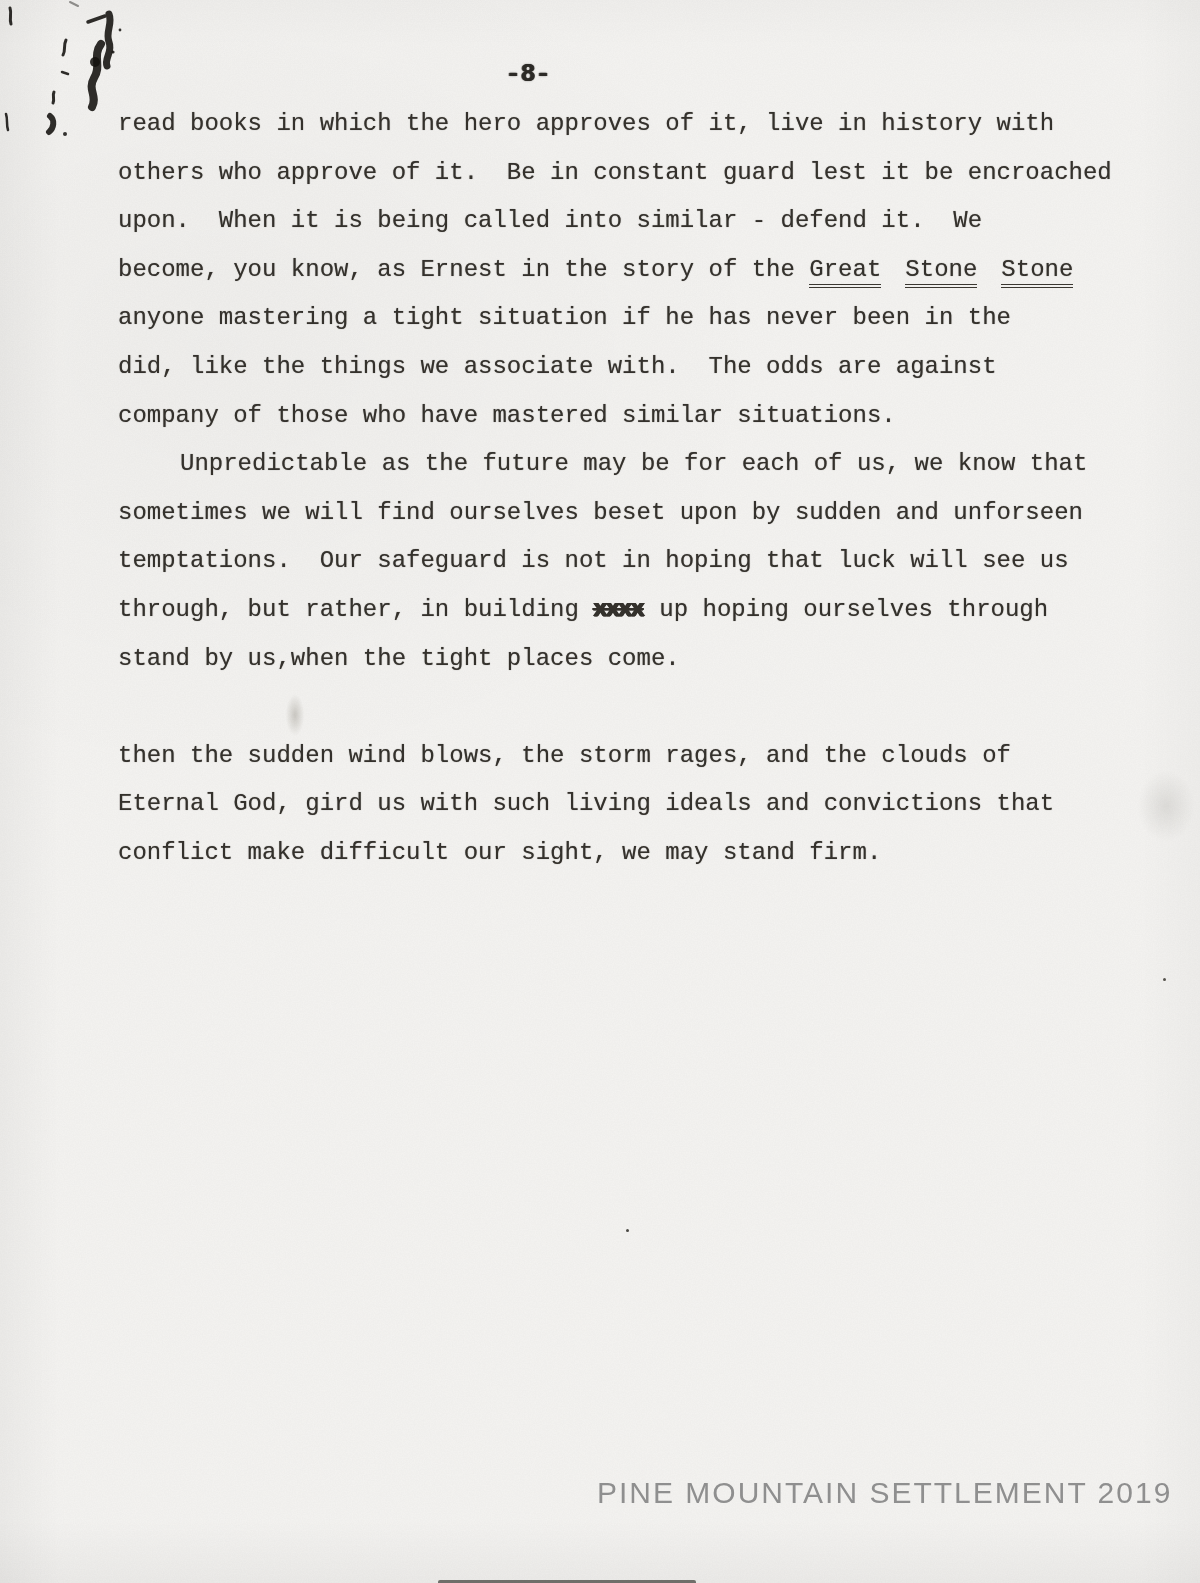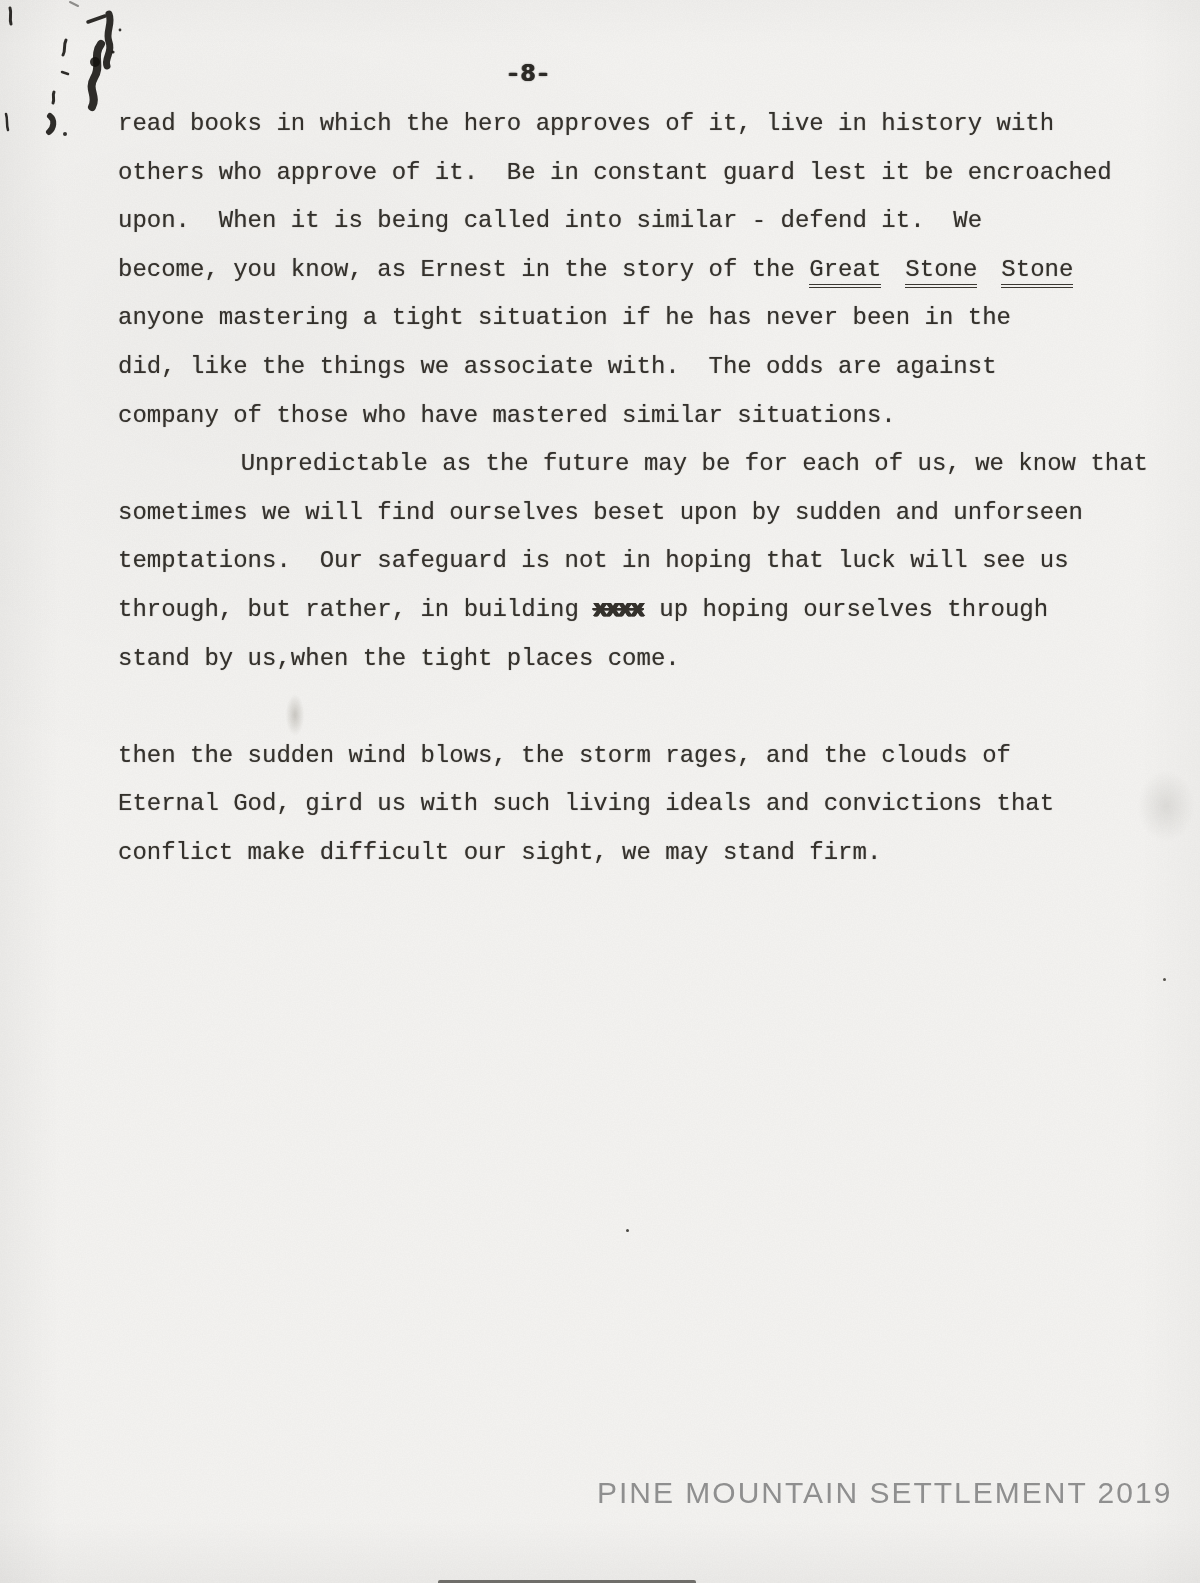--- a/index.html
+++ b/index.html
@@ -19,21 +19,21 @@
       linear-gradient(180deg, rgba(0,0,0,0.02), rgba(0,0,0,0) 3%);
   }
   .grain{position:absolute;inset:0;width:100%;height:100%;opacity:.55;pointer-events:none;}
   .typewritten{
     position:absolute;left:118px;top:100px;width:1030px;
     font-size:24px;line-height:48.6px;
     color:#34312c;
     text-shadow:0 0 1px rgba(52,49,44,0.55);
   }
   .line{white-space:pre;height:48.6px;}
-  .indent{text-indent:62px;text-align:right;}
+  .indent{text-indent:62px;}
   .uword{border-bottom:4px double #3a3731;padding-bottom:1px;}
   .gap{margin-left:24px;}
   .strike{
     font-weight:bold;letter-spacing:-2px;margin-right:2px;
     text-decoration:line-through;
     text-shadow:1px 0 currentColor,-1px 0 currentColor,0 1px rgba(52,49,44,.7);
     text-align:right;
   }
   .page-number{
     position:absolute;left:498px;top:60px;width:60px;text-align:center;

